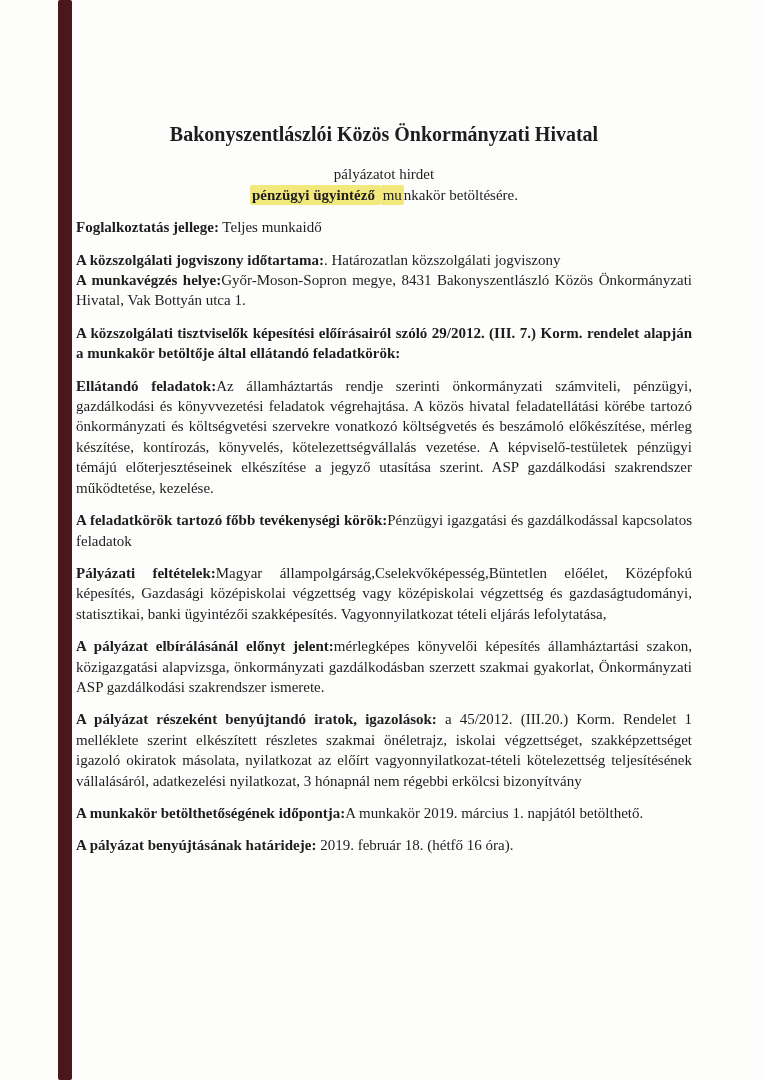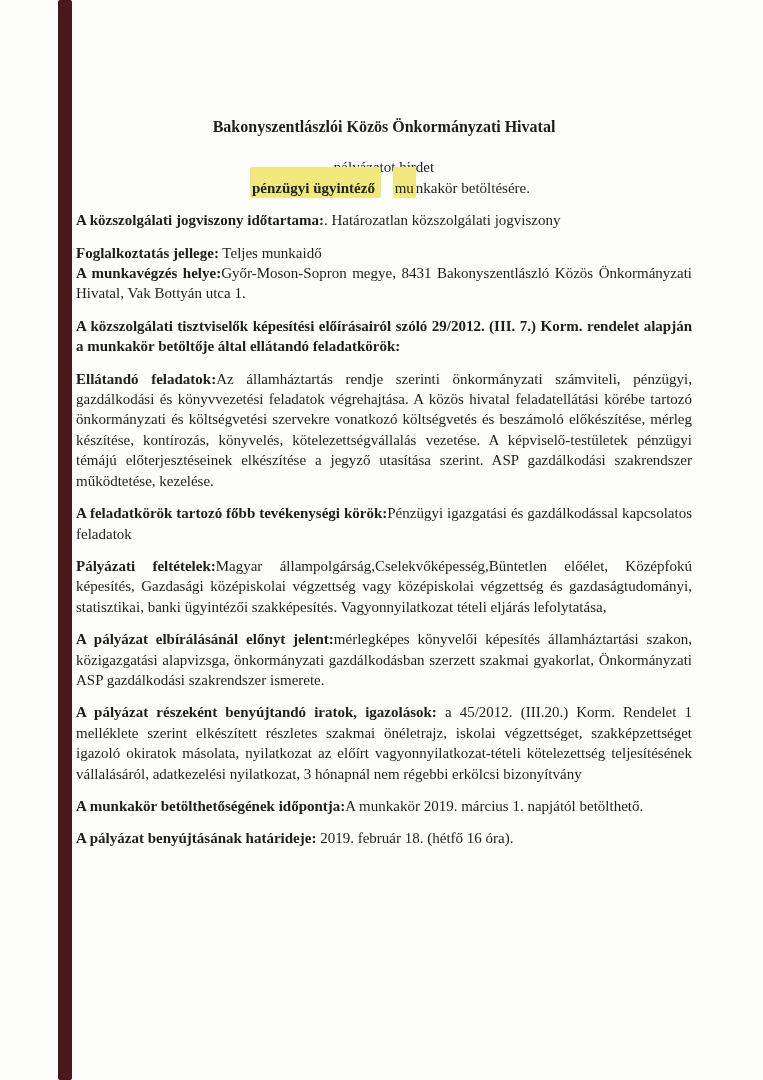--- a/index.html
+++ b/index.html
@@ -28,35 +28,34 @@
   }
   .content {
     position: absolute;
     left: 76px;
     top: 113px;
     width: 616px;
     font-size: 15px;
     line-height: 20.4px;
   }
   .doc-title {
-    font-size: 16px;
+    font-size: 20px;
     font-weight: bold;
     text-align: center;
-    margin: 4px 0 20px 0;
+    margin: 11px 0 20px 0;
   }
   .intro {
     text-align: center;
     margin: 0 0 0 0;
   }
   .intro p { margin: 0; }
   .hl {
     background: var(--hl, #f3e87c);
-    padding: 13px 2px 2px 2px;
+    padding: 2px 2px 2px 2px;
     border-radius: 2px;
-    margin-left: 12px;
   }
   .sec {
     margin: 12px 0 0 0;
   }
   .sec.nogap { margin-top: 0; }
   .sec.justify {
     text-align: justify;
     text-align-last: left;
   }
   .sec b { font-weight: bold; }
@@ -68,22 +67,22 @@
   <div class="left-stripe"></div>
   <div class="content">
     <h1 class="doc-title">Bakonyszentlászlói Közös Önkormányzati Hivatal</h1>
 
     <div class="intro">
       <p>pályázatot hirdet</p>
       <p><b class="hl">pénzügyi ügyintéző </b><span class="hl">mu</span><span>nkakör betöltésére.</span></p>
     </div>
 
     <div id="sections">
+        <p class="sec"><b>Foglalkoztatás jellege:</b><span> Teljes munkaidő</span></p>
         <p class="sec"><b>A közszolgálati jogviszony időtartama:</b><span>. Határozatlan közszolgálati jogviszony</span></p>
-        <p class="sec"><b>Foglalkoztatás jellege:</b><span> Teljes munkaidő</span></p>
         <p class="sec justify nogap"><b>A munkavégzés helye:</b><span>Győr-Moson-Sopron megye, 8431 Bakonyszentlászló Közös Önkormányzati Hivatal, Vak Bottyán utca 1.</span></p>
         <p class="sec justify"><b>A közszolgálati tisztviselők képesítési előírásairól szóló 29/2012. (III. 7.) Korm. rendelet alapján a munkakör betöltője által ellátandó feladatkörök:</b></p>
         <p class="sec justify"><b>Ellátandó feladatok:</b><span>Az államháztartás rendje szerinti önkormányzati számviteli, pénzügyi, gazdálkodási és könyvvezetési feladatok végrehajtása. A közös hivatal feladatellátási körébe tartozó önkormányzati és költségvetési szervekre vonatkozó költségvetés és beszámoló előkészítése, mérleg készítése, kontírozás, könyvelés, kötelezettségvállalás vezetése. A képviselő-testületek pénzügyi témájú előterjesztéseinek elkészítése a jegyző utasítása szerint.  ASP gazdálkodási szakrendszer működtetése, kezelése.</span></p>
         <p class="sec justify"><b>A feladatkörök tartozó főbb tevékenységi körök:</b><span>Pénzügyi igazgatási és gazdálkodással kapcsolatos feladatok</span></p>
         <p class="sec justify"><b>Pályázati feltételek:</b><span>Magyar állampolgárság,Cselekvőképesség,Büntetlen előélet, Középfokú képesítés, Gazdasági középiskolai végzettség vagy középiskolai végzettség és gazdaságtudományi, statisztikai, banki ügyintézői szakképesítés.  Vagyonnyilatkozat tételi eljárás lefolytatása,</span></p>
         <p class="sec justify"><b>A pályázat elbírálásánál előnyt jelent:</b><span>mérlegképes könyvelői képesítés államháztartási szakon, közigazgatási alapvizsga, önkormányzati gazdálkodásban szerzett szakmai gyakorlat, Önkormányzati ASP gazdálkodási szakrendszer ismerete.</span></p>
         <p class="sec justify"><b>A pályázat részeként benyújtandó iratok, igazolások:</b><span> a 45/2012. (III.20.) Korm. Rendelet 1 melléklete szerint elkészített részletes szakmai önéletrajz, iskolai végzettséget, szakképzettséget igazoló okiratok másolata, nyilatkozat az előírt vagyonnyilatkozat-tételi kötelezettség teljesítésének vállalásáról, adatkezelési nyilatkozat, 3 hónapnál nem régebbi erkölcsi bizonyítvány</span></p>
         <p class="sec"><b>A munkakör betölthetőségének időpontja:</b><span>A munkakör 2019. március 1. napjától betölthető.</span></p>
         <p class="sec"><b>A pályázat benyújtásának határideje:</b><span> 2019. február 18. (hétfő 16 óra).</span></p>
       </div>

